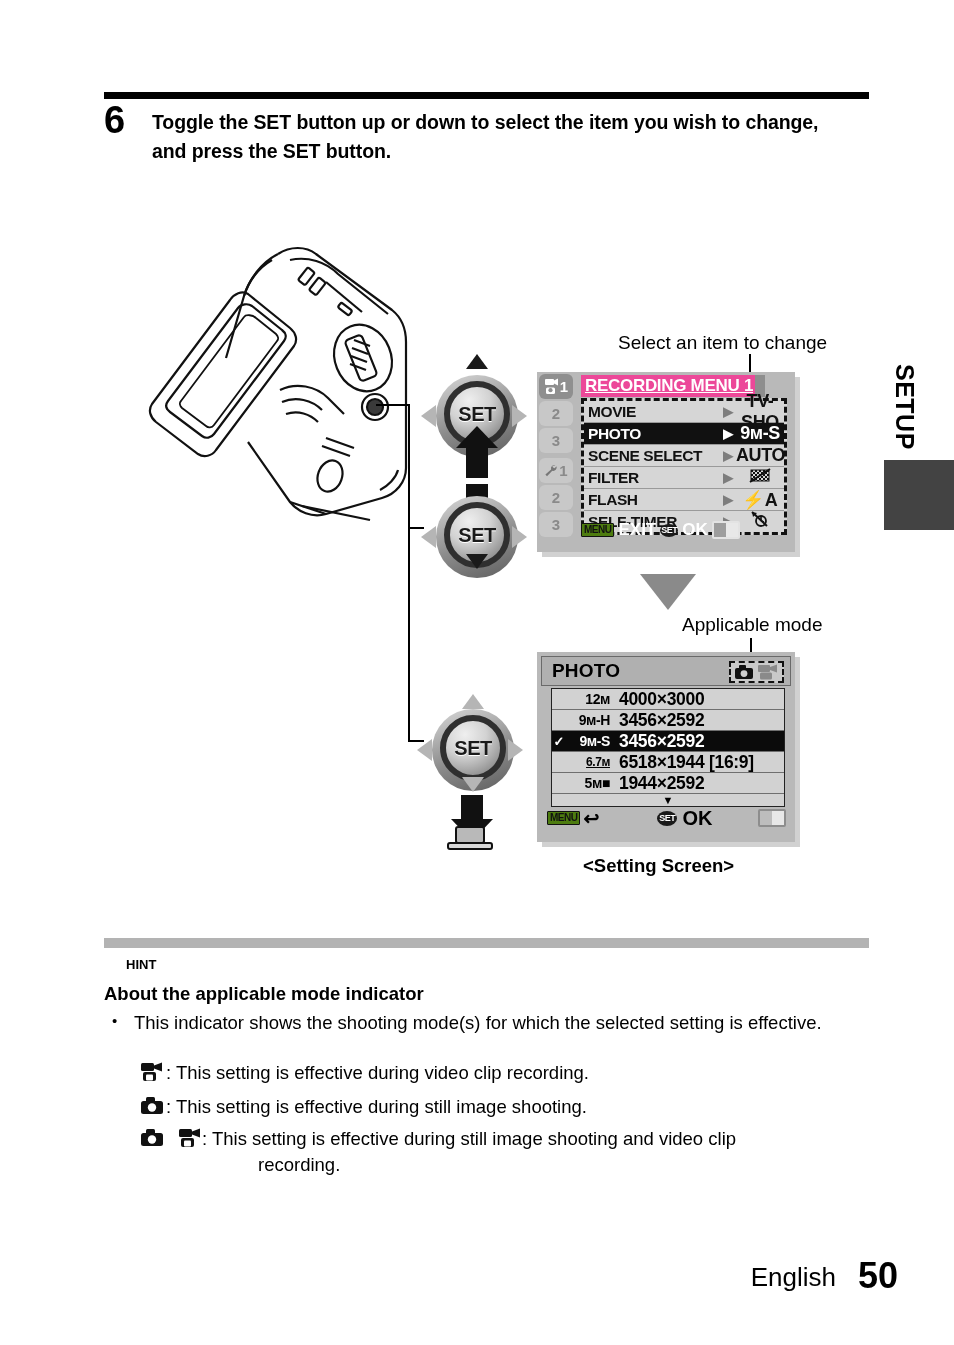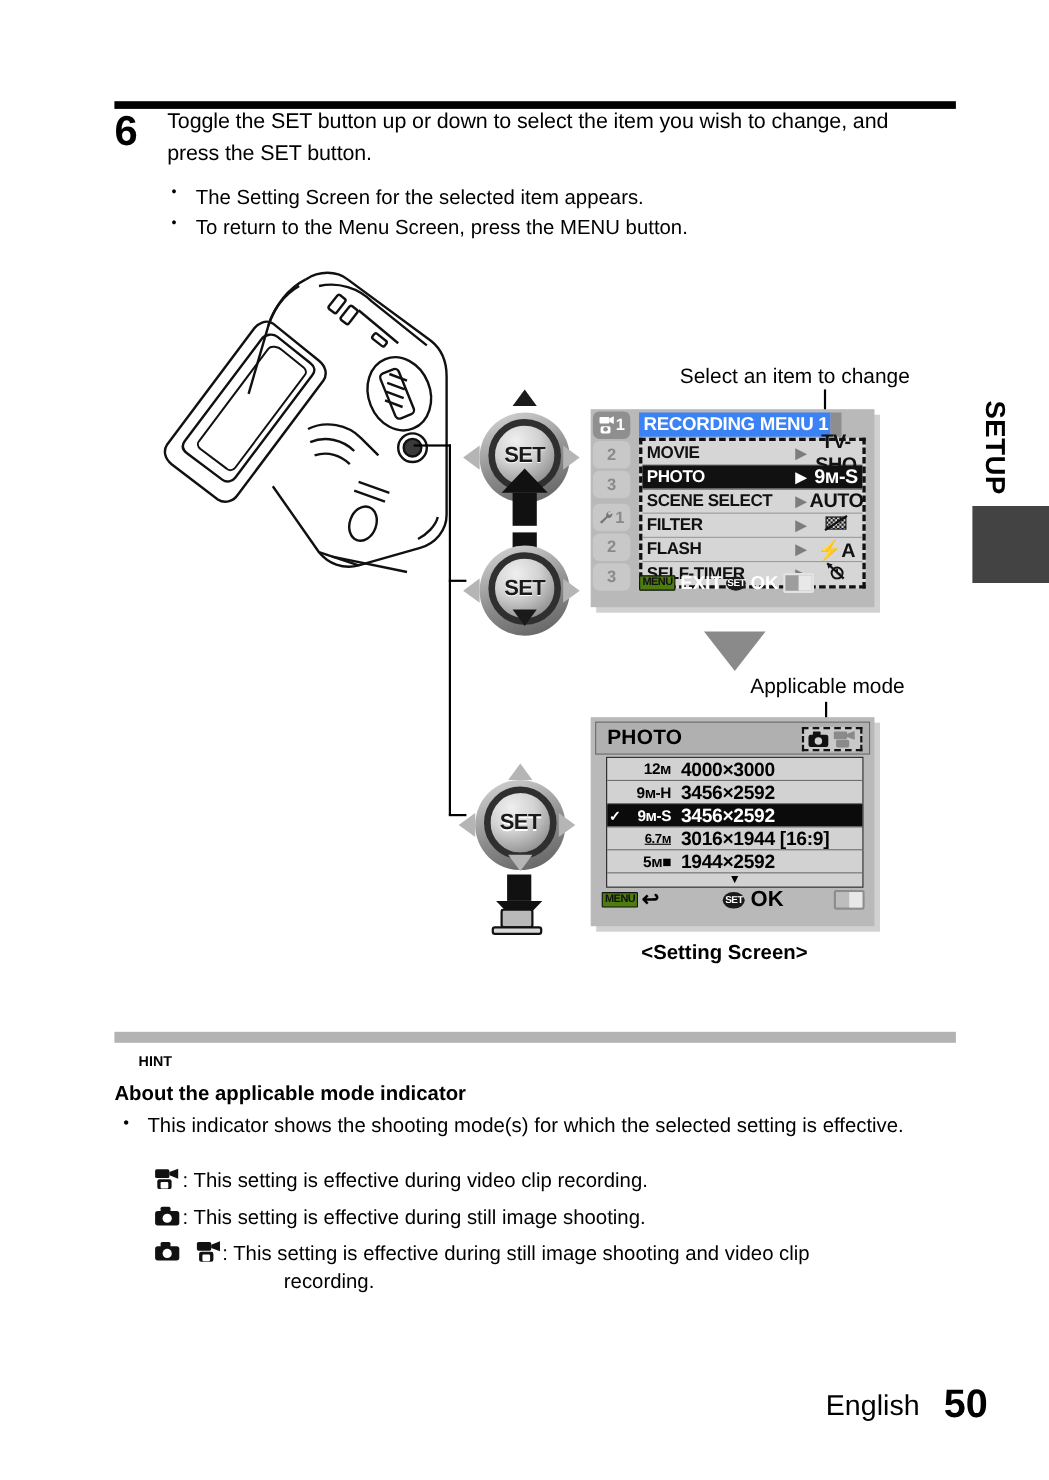--- a/index.html
+++ b/index.html
@@ -8,21 +8,21 @@
     font-family:"Liberation Sans", sans-serif;
     color:#000;position:relative;overflow:hidden;
   }
   .page{position:relative;width:954px;height:1345px;}
 
   
   .top-rule{position:absolute;left:104px;top:92px;width:765px;height:7px;background:#000;}
 
   
   .step-num{position:absolute;left:104px;top:101px;font-size:38px;font-weight:bold;line-height:1;}
-  .step-title{position:absolute;left:152px;top:96px;width:706px;font-size:19.5px;font-weight:normal;line-height:1.47;letter-spacing:-0.1px;}
+  .step-title{position:absolute;left:152px;top:108px;width:706px;font-size:19.5px;font-weight:bold;line-height:1.47;letter-spacing:-0.1px;}
   .bullets{position:absolute;left:152px;top:165px;width:720px;font-size:18.5px;line-height:1.53;}
   .bullets .b{position:relative;padding-left:26px;}
   .bullets .b::before{content:"\2022";position:absolute;left:4px;top:-1px;font-size:13px;}
 
   
   .setup-tab{position:absolute;left:884px;top:352px;width:40px;height:110px;
     display:flex;align-items:center;justify-content:center;}
   .setup-tab span{
     font-size:25px;font-weight:bold;letter-spacing:0.5px;
     writing-mode:vertical-rl;text-orientation:mixed;white-space:nowrap;}
@@ -61,23 +61,23 @@
   
   .callout{position:absolute;font-size:19px;white-space:nowrap;}
   .callout-line{position:absolute;width:2px;background:#000;}
 
   
   .lcd{position:absolute;background:#b9b9b9;box-shadow:5px 5px 0 rgba(0,0,0,0.18);}
   .lcd-menu{left:537px;top:372px;width:258px;height:180px;}
   .lcd-photo{left:537px;top:652px;width:258px;height:190px;}
 
   .menu-body{position:absolute;left:0;top:0;width:100%;height:100%;}
-  .menu-title{position:absolute;left:44px;top:3px;width:170px;height:22px;background:#3b82f6;
+  .menu-title{position:absolute;left:44px;top:3px;width:170px;height:22px;background:#ec4899;
     color:#fff;font-size:17px;font-weight:bold;letter-spacing:-0.3px;padding-left:4px;
-    display:flex;align-items:center;}
+    display:flex;align-items:center;text-decoration:underline;}
   .menu-title .shade{position:absolute;right:-10px;top:0;width:10px;height:22px;background:#8e8e8e;}
 
   .tabcol{position:absolute;left:2px;top:2px;width:38px;}
   .tabcol .t{width:34px;height:25px;margin-bottom:2px;background:#c8c8c8;border-radius:6px;
     display:flex;align-items:center;justify-content:center;gap:1px;
     font-size:15px;font-weight:bold;color:#8a8a8a;}
   .tabcol .t.active{background:#8f8f8f;color:#fff;}
 
   .mlist{position:absolute;left:44px;top:26px;width:206px;border:3px dashed #111;box-sizing:border-box;
     background:#d6d6d6;}
@@ -137,24 +137,20 @@
 </style>
 </head>
 <body>
 
 <div class="page">
 
   <div class="top-rule"></div>
 
   <div class="step-num">6</div>
   <div class="step-title">Toggle the SET button up or down to select the item you wish to change, and press the SET button.</div>
-  <div class="bullets">
-    <div class="b">The Setting Screen for the selected item appears.</div>
-    <div class="b">To return to the Menu Screen, press the MENU button.</div>
-  </div>
 
   <div class="setup-tab">
     <span>SETUP</span>
   </div>
   <div class="setup-block"></div>
 
   <div class="camera">
     <svg width="300" height="300" viewBox="0 0 300 300" fill="none" stroke="#111" stroke-width="2.2">
 
       <path d="M148 22 C160 14 176 14 186 22 L262 78 C272 86 276 98 276 110 L276 236 C276 250 266 262 252 266 L196 282 C182 286 168 280 160 270 L118 210" stroke-linejoin="round"></path>
@@ -377,21 +373,21 @@
         <span class="dim">3456×2592</span>
       </div>
       <div class="prow sel">
         <span class="ck">✓</span>
         <span class="sz">9ᴍ-S</span>
         <span class="dim">3456×2592</span>
       </div>
       <div class="prow">
         <span class="ck"></span>
         <span class="sz" style="text-decoration:underline;font-size:12px;">6.7ᴍ</span>
-        <span class="dim">3016×1944 [16:9]</span>
+        <span class="dim">6518×1944 [16:9]</span>
       </div>
       <div class="prow">
         <span class="ck"></span>
         <span class="sz">5ᴍ■</span>
         <span class="dim">1944×2592</span>
       </div>
       <div class="prow more">▼</div>
     </div>
 
     <div class="ph-bar">

